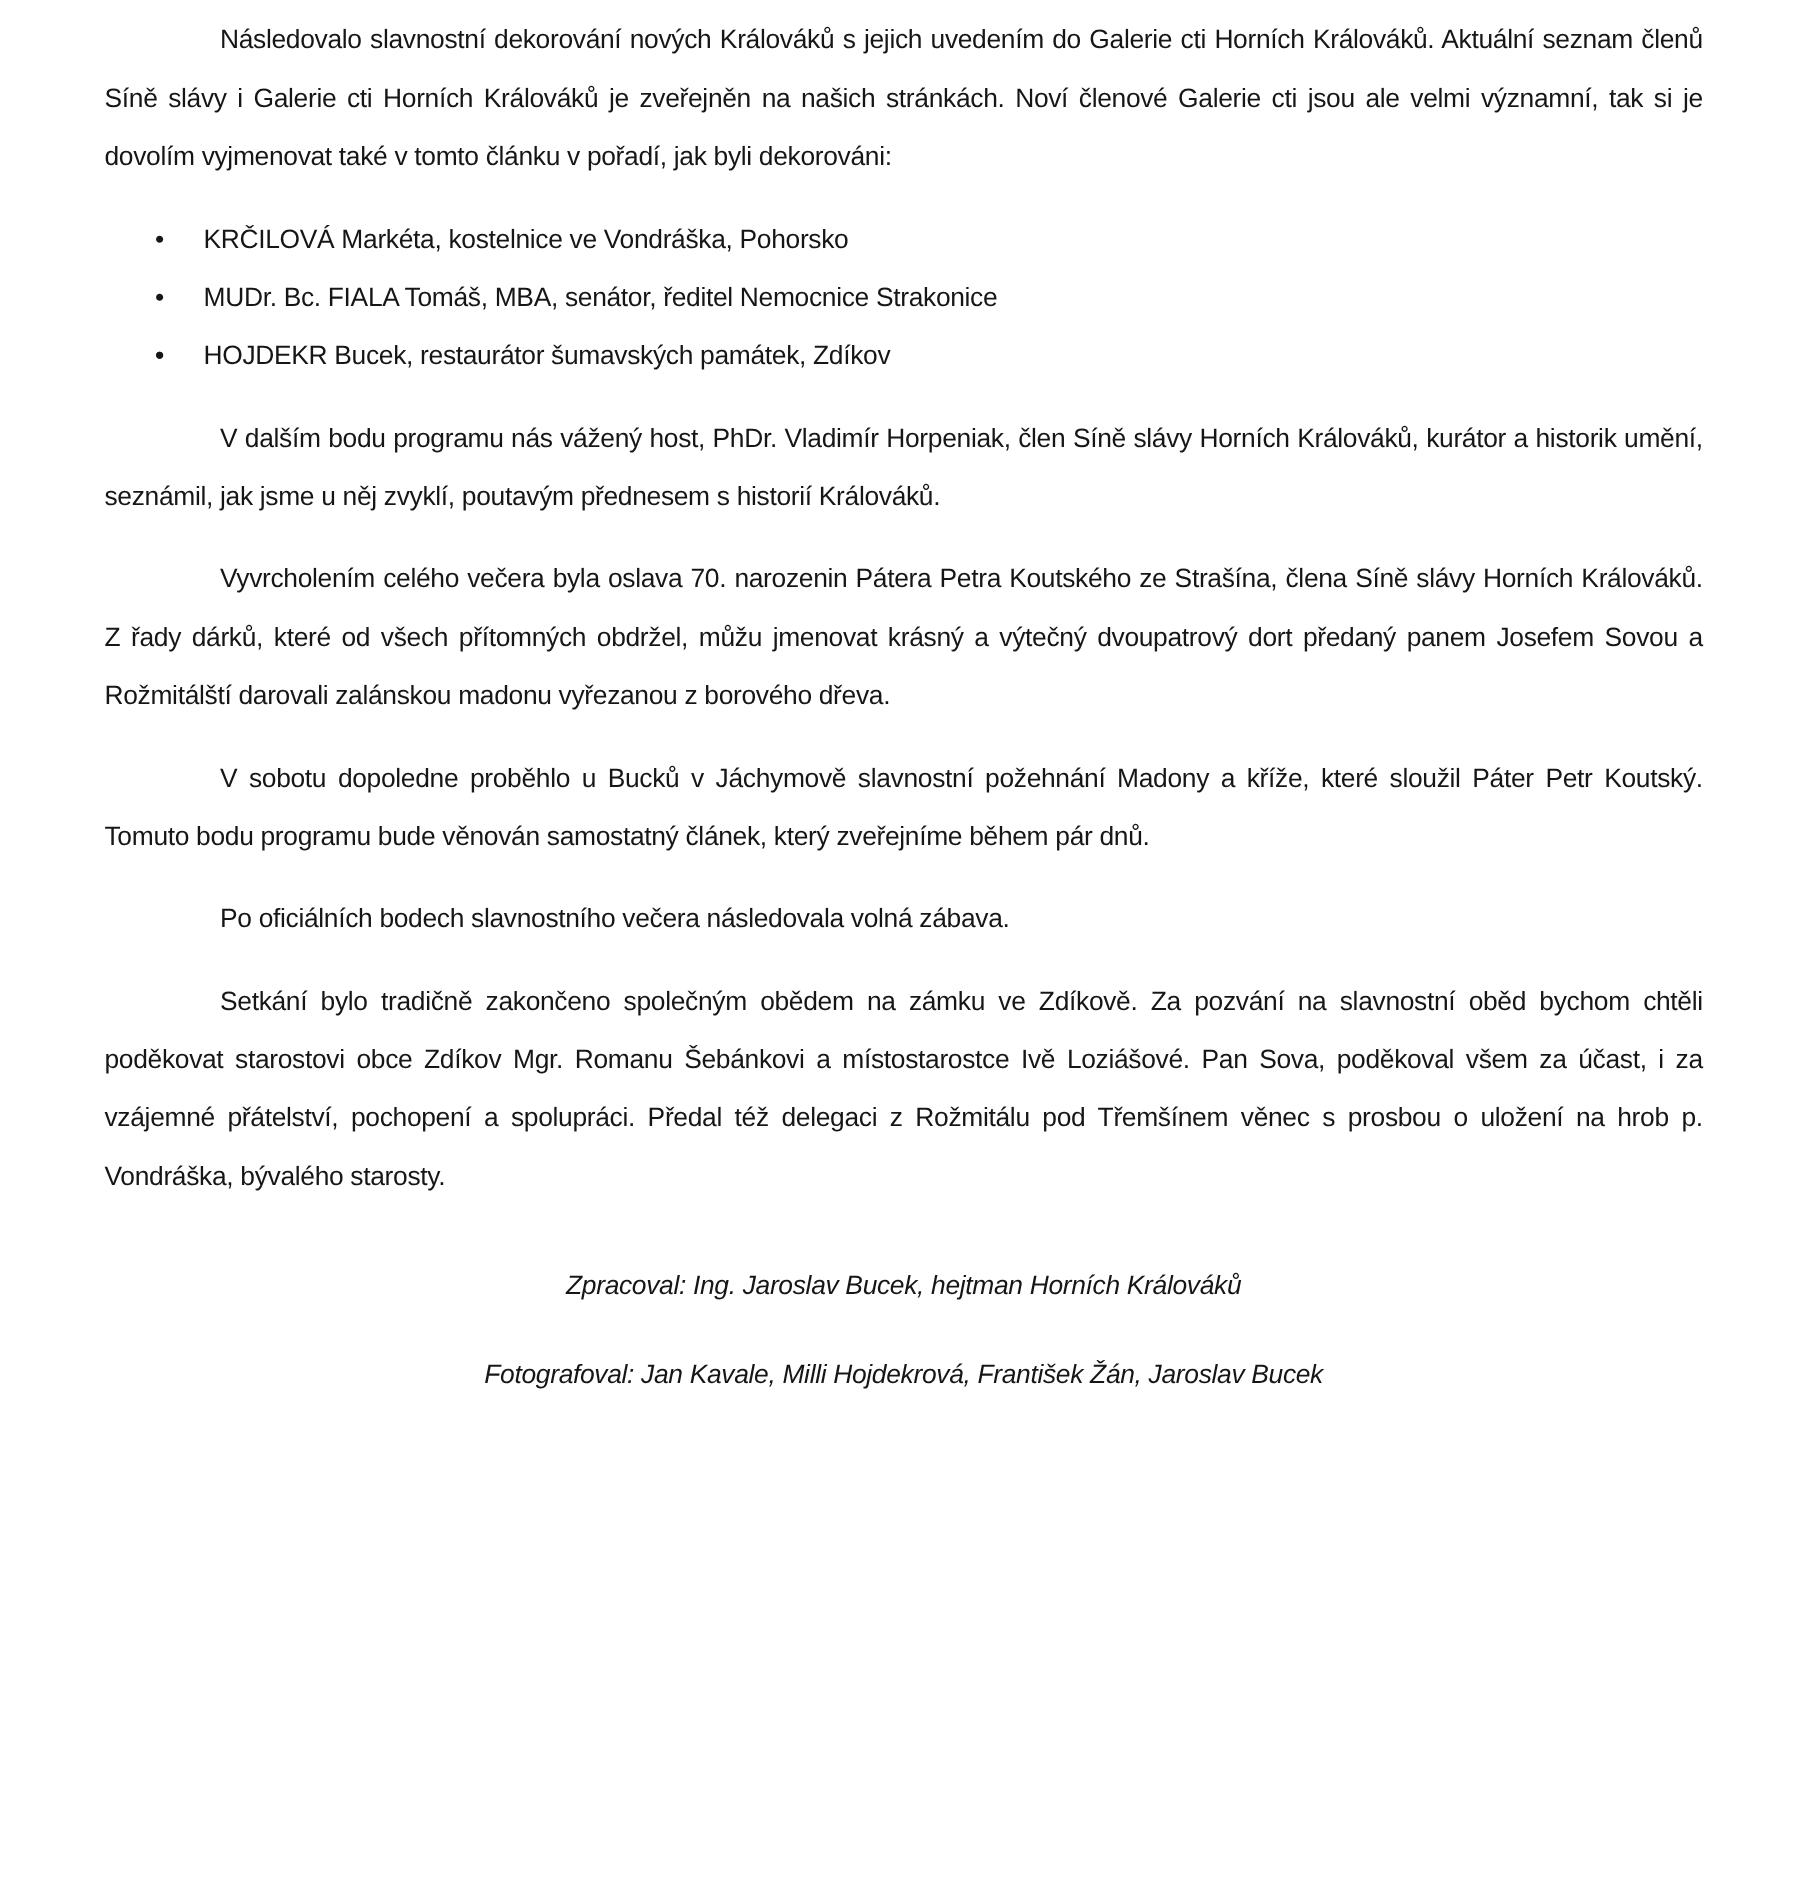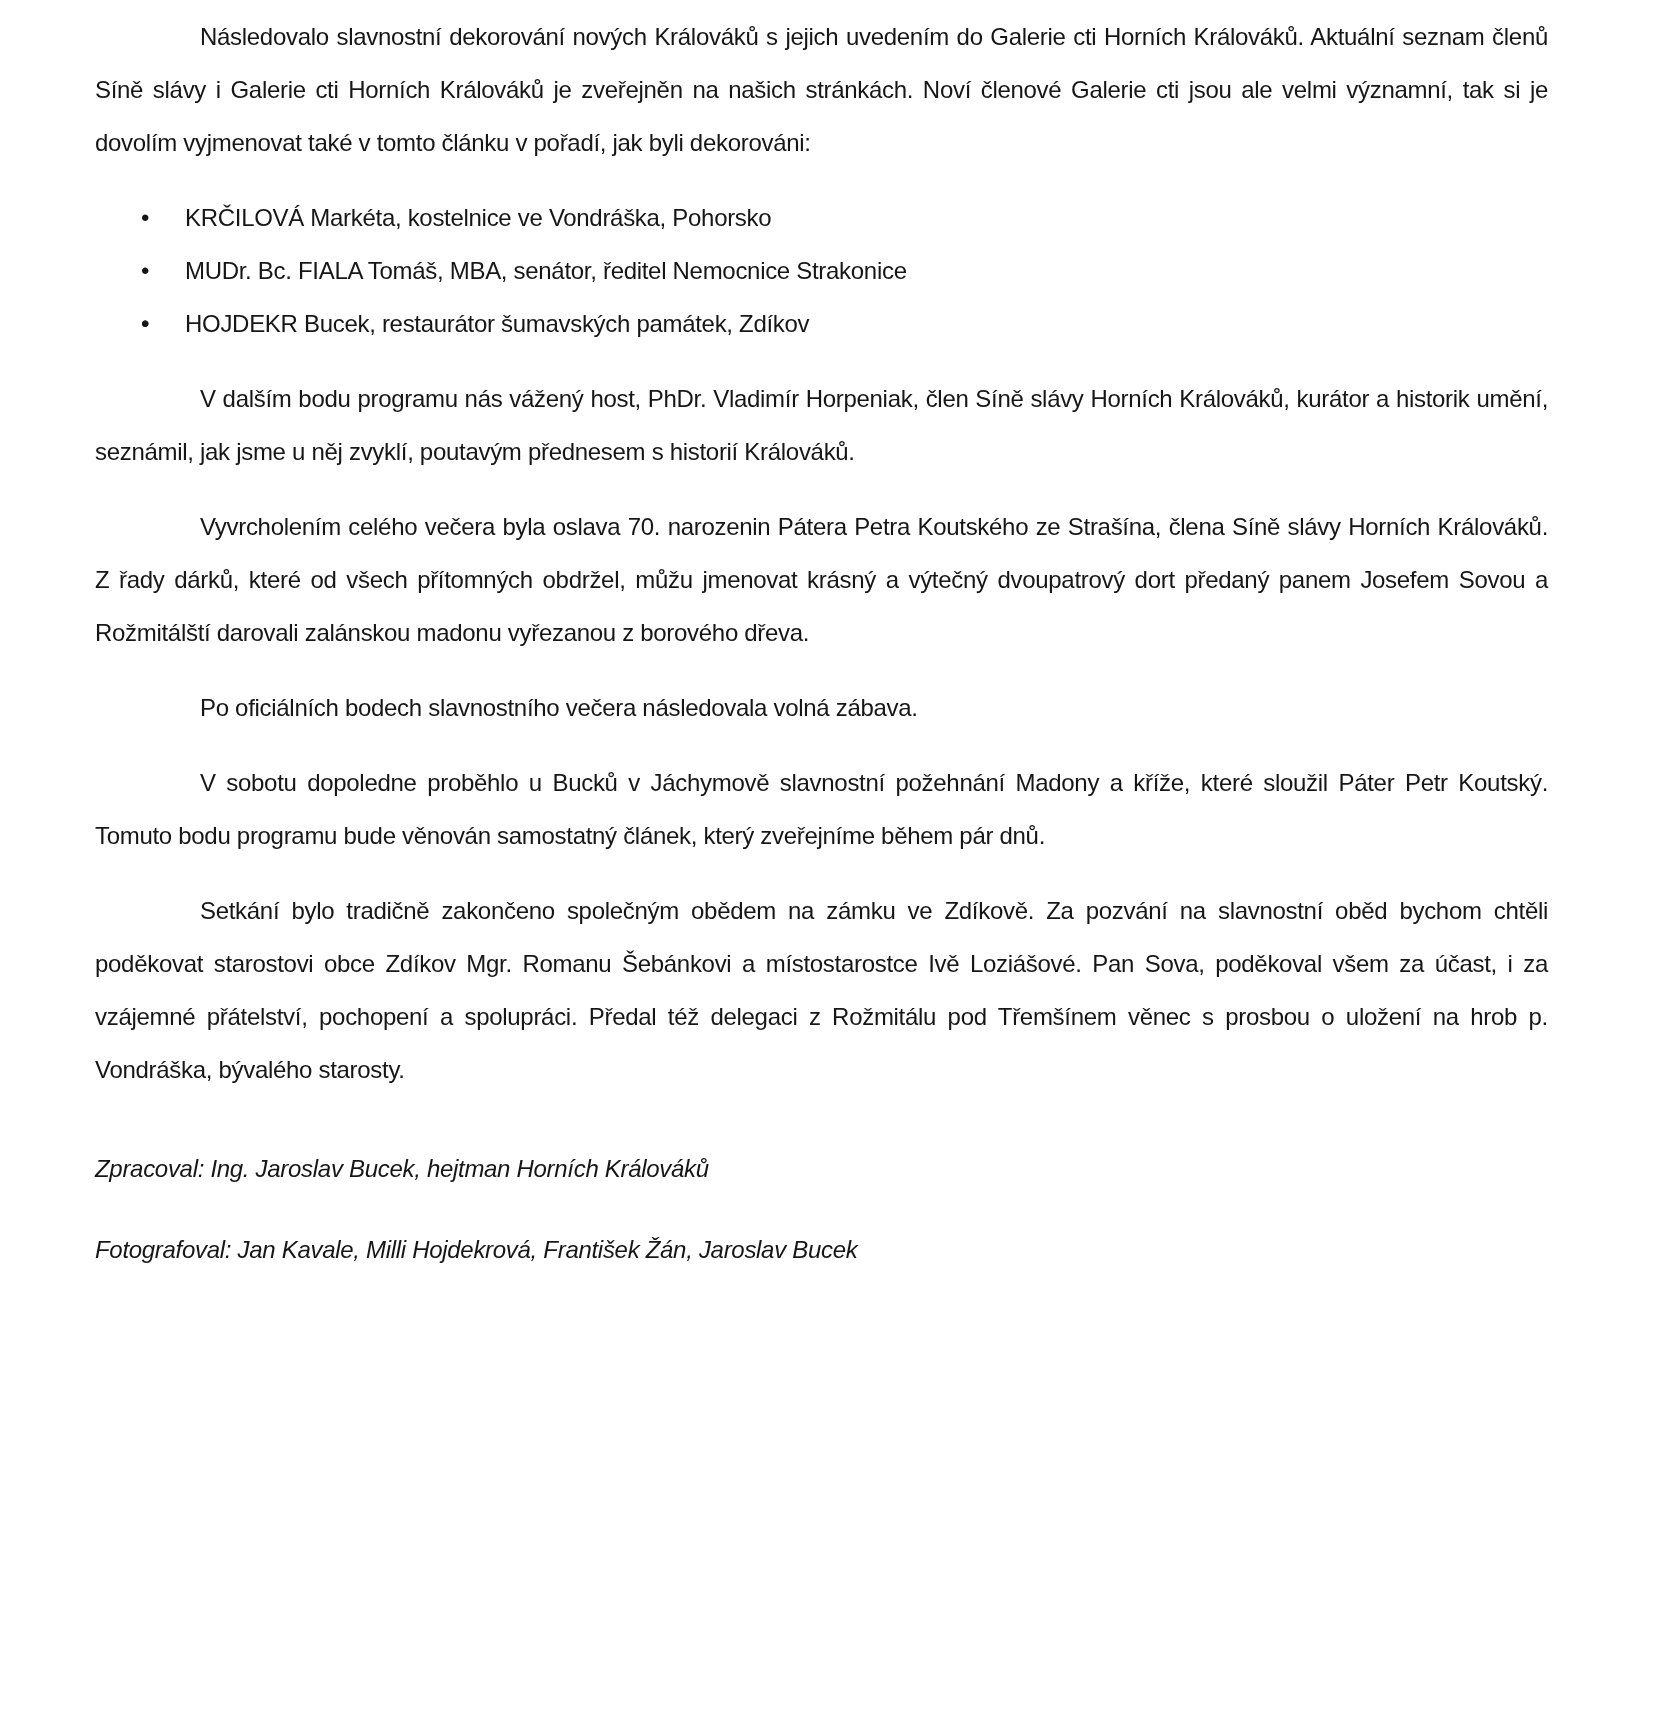--- a/index.html
+++ b/index.html
@@ -43,21 +43,21 @@
     position: absolute;
     left: 46px;
     top: 0;
   }
   .credits {
     margin-top: 46px;
   }
   .credit {
     font-style: italic;
     margin: 0 0 28px 0;
-    text-align: left;
+    text-align: center;
   }
 </style>
 </head>
 <body>
 
 <div class="page">
 
   <p class="para indent">Následovalo slavnostní dekorování nových Králováků s jejich uvedením do Galerie cti Horních Králováků. Aktuální seznam členů Síně slávy i Galerie cti Horních Králováků je zveřejněn na našich stránkách. Noví členové Galerie cti jsou ale velmi významní, tak si je dovolím vyjmenovat také v tomto článku v pořadí, jak byli dekorováni:</p>
 
   <ul class="bullets">
@@ -75,23 +75,23 @@
     <li>
       <span class="dot">•</span>
       <span>HOJDEKR Bucek, restaurátor šumavských památek, Zdíkov</span>
     </li>
   </ul>
 
   <p class="para indent">V dalším bodu programu nás vážený host, PhDr. Vladimír Horpeniak, člen Síně slávy Horních Králováků, kurátor a historik umění, seznámil, jak jsme u něj zvyklí, poutavým přednesem s historií Králováků.</p>
 
   <p class="para indent">Vyvrcholením celého večera byla oslava 70. narozenin Pátera Petra Koutského ze Strašína, člena Síně slávy Horních Králováků. Z řady dárků, které od všech přítomných obdržel, můžu jmenovat krásný a výtečný dvoupatrový dort předaný panem Josefem Sovou a Rožmitálští darovali zalánskou madonu vyřezanou z borového dřeva.</p>
 
+  <p class="para indent">V sobotu dopoledne proběhlo u Bucků v Jáchymově slavnostní požehnání Madony a kříže, které sloužil Páter Petr Koutský. Tomuto bodu programu bude věnován samostatný článek, který zveřejníme během pár dnů.</p>
+
   <p class="para indent">Po oficiálních bodech slavnostního večera následovala volná zábava.</p>
-
-  <p class="para indent">V sobotu dopoledne proběhlo u Bucků v Jáchymově slavnostní požehnání Madony a kříže, které sloužil Páter Petr Koutský. Tomuto bodu programu bude věnován samostatný článek, který zveřejníme během pár dnů.</p>
 
   <p class="para indent">Setkání bylo tradičně zakončeno společným obědem na zámku ve Zdíkově. Za pozvání na slavnostní oběd bychom chtěli poděkovat starostovi obce Zdíkov Mgr. Romanu Šebánkovi a místostarostce Ivě Loziášové. Pan Sova, poděkoval všem za účast, i za vzájemné přátelství, pochopení a spolupráci. Předal též delegaci z Rožmitálu pod Třemšínem věnec s prosbou o uložení na hrob p. Vondráška, bývalého starosty.</p>
 
 
   <div class="credits">
     <p class="credit">Zpracoval: Ing. Jaroslav Bucek, hejtman Horních Králováků</p>
     <p class="credit">Fotografoval: Jan Kavale, Milli Hojdekrová, František Žán, Jaroslav Bucek</p>
   </div>
 
 </div>

